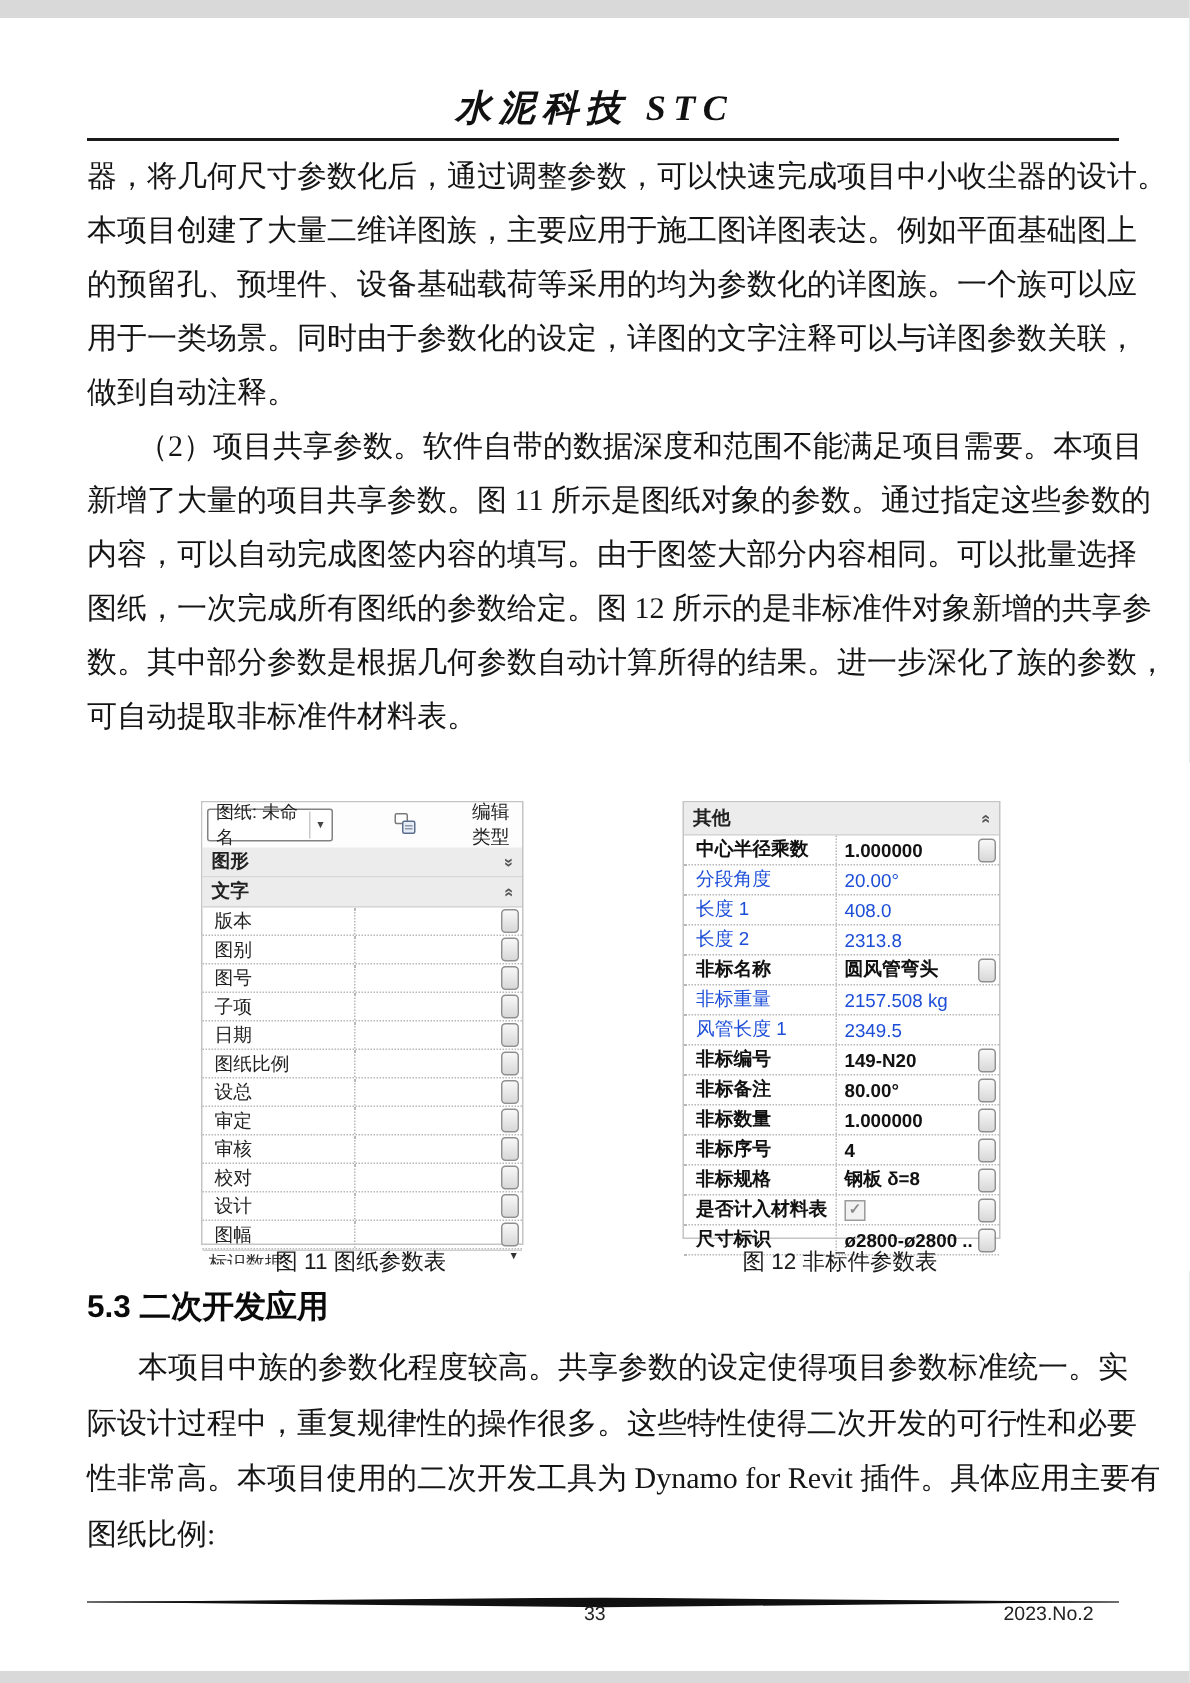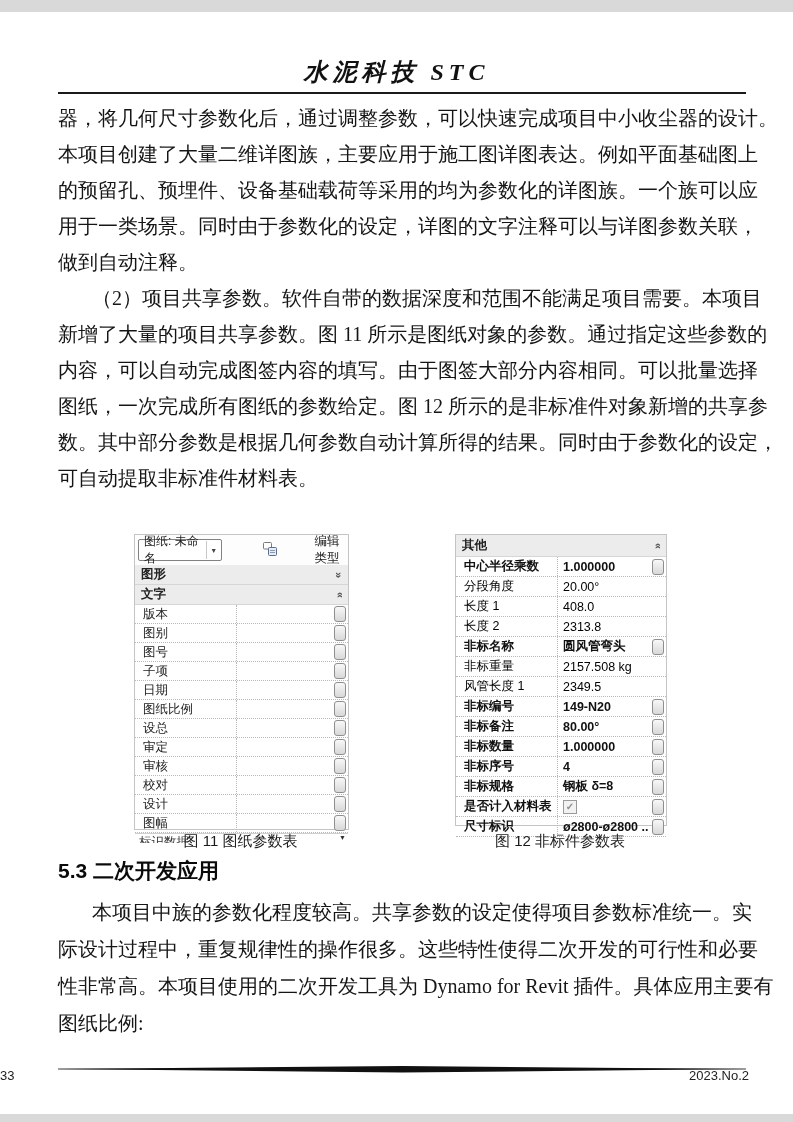--- a/index.html
+++ b/index.html
@@ -45,21 +45,21 @@
   .chev.up{transform:rotate(-90deg);}
 
   .prow{display:flex;align-items:center;height:18px;border-bottom:1px dotted #b8b8b8;}
   .panel-right .prow{height:19px;}
   .plabel{width:93px;padding-left:8px;overflow:hidden;white-space:nowrap;}
   .pvalue{flex:1;padding-left:5px;border-left:1px dotted #b8b8b8;height:100%;
           display:flex;align-items:center;overflow:hidden;white-space:nowrap;}
   .pbtnwrap{width:17px;height:100%;display:flex;align-items:center;justify-content:center;}
   .pbtn{width:10px;height:14px;border:1px solid #8f8f8f;border-radius:3px;
         background:linear-gradient(#f8f8f8,#d8d8d8);}
-  .prow.ro .plabel,.prow.ro .pvalue{color:#000000;}
+  .prow.ro .plabel,.prow.ro .pvalue{color:#1d4ed8;}
   .prow.ed .plabel,.prow.ed .pvalue{color:#111;font-weight:bold;}
   .panel-left .plabel{color:#222;font-weight:normal;}
   .clip-row{height:9px;overflow:hidden;border-top:1px solid #cfcfcf;position:relative;}
   .clip-row .pl{padding-left:4px;line-height:17px;color:#333;}
   .scroll-arrow{position:absolute;right:2px;top:0;font-size:7px;color:#333;}
 
   .checkbox{width:12px;height:12px;border:1px solid #9a9a9a;background:#f2f2f2;
             display:flex;align-items:center;justify-content:center;
             font-size:10px;color:#8a8a8a;line-height:10px;}
 
@@ -68,44 +68,44 @@
            font-family:"Liberation Sans",sans-serif;}
   .cap1{left:134px;width:213px;}
   .cap2{left:455px;width:210px;}
 
   
   .sec-heading{position:absolute;top:845px;left:58px;font-size:21px;font-weight:bold;
            font-family:"Liberation Sans",sans-serif;color:#0a0a0a;}
 
   
   .footer-rule{position:absolute;top:1047px;left:58px;width:688px;height:7px;}
-  .footer-pageno{position:absolute;top:1056px;left:0;right:0;text-align:left;
+  .footer-pageno{position:absolute;top:1056px;left:0;right:0;text-align:center;
            font-family:"Liberation Sans",sans-serif;font-size:13px;color:#222;}
-  .footer-issue{position:absolute;top:1056px;right:44px;
+  .footer-issue{position:absolute;top:1056px;right:64px;
            font-family:"Liberation Sans",sans-serif;font-size:13px;color:#222;}
 </style>
 </head>
 <body>
 
 <div class="page">
 
   <div class="journal-title">水泥科技 STC</div>
   <div class="header-rule"></div>
 
   <div class="textblock tb1">
     <div class="bline">器，将几何尺寸参数化后，通过调整参数，可以快速完成项目中小收尘器的设计。</div>
     <div class="bline">本项目创建了大量二维详图族，主要应用于施工图详图表达。例如平面基础图上</div>
     <div class="bline">的预留孔、预埋件、设备基础载荷等采用的均为参数化的详图族。一个族可以应</div>
     <div class="bline">用于一类场景。同时由于参数化的设定，详图的文字注释可以与详图参数关联，</div>
     <div class="bline last">做到自动注释。</div>
     <div class="bline indent">（2）项目共享参数。软件自带的数据深度和范围不能满足项目需要。本项目</div>
     <div class="bline">新增了大量的项目共享参数。图 11 所示是图纸对象的参数。通过指定这些参数的</div>
     <div class="bline">内容，可以自动完成图签内容的填写。由于图签大部分内容相同。可以批量选择</div>
     <div class="bline">图纸，一次完成所有图纸的参数给定。图 12 所示的是非标准件对象新增的共享参</div>
-    <div class="bline">数。其中部分参数是根据几何参数自动计算所得的结果。同时由于参数化的设定，</div>
+    <div class="bline">数。其中部分参数是根据几何参数自动计算所得的结果。进一步深化了族的参数，</div>
     <div class="bline last">可自动提取非标准件材料表。</div>
   </div>
 
   <div class="figures">
 
     <div class="panel panel-left">
       <div class="type-row">
         <div class="combo">
           <span class="combo-text">图纸: 未命名</span>
           <span class="combo-arrow">▼</span>

